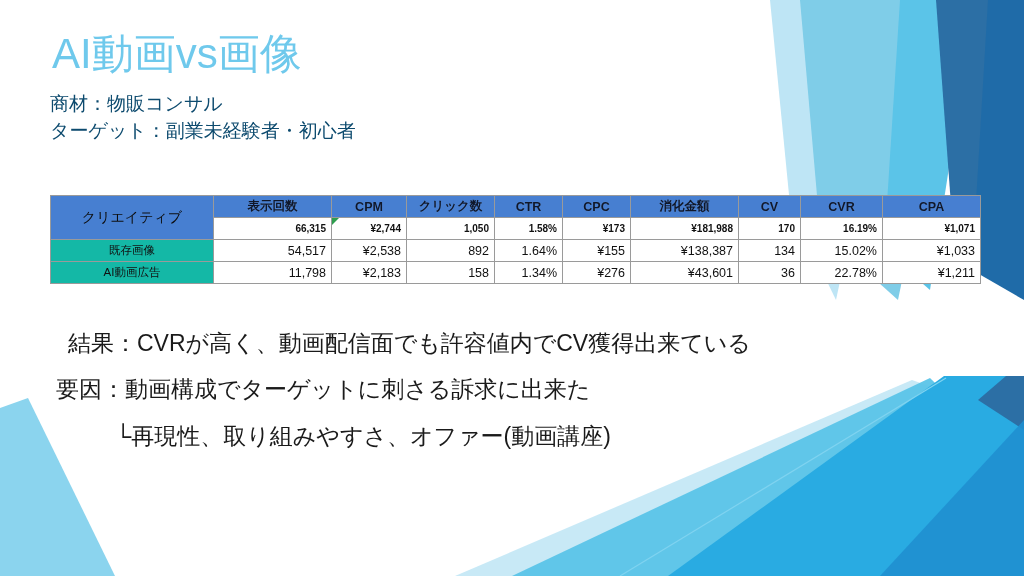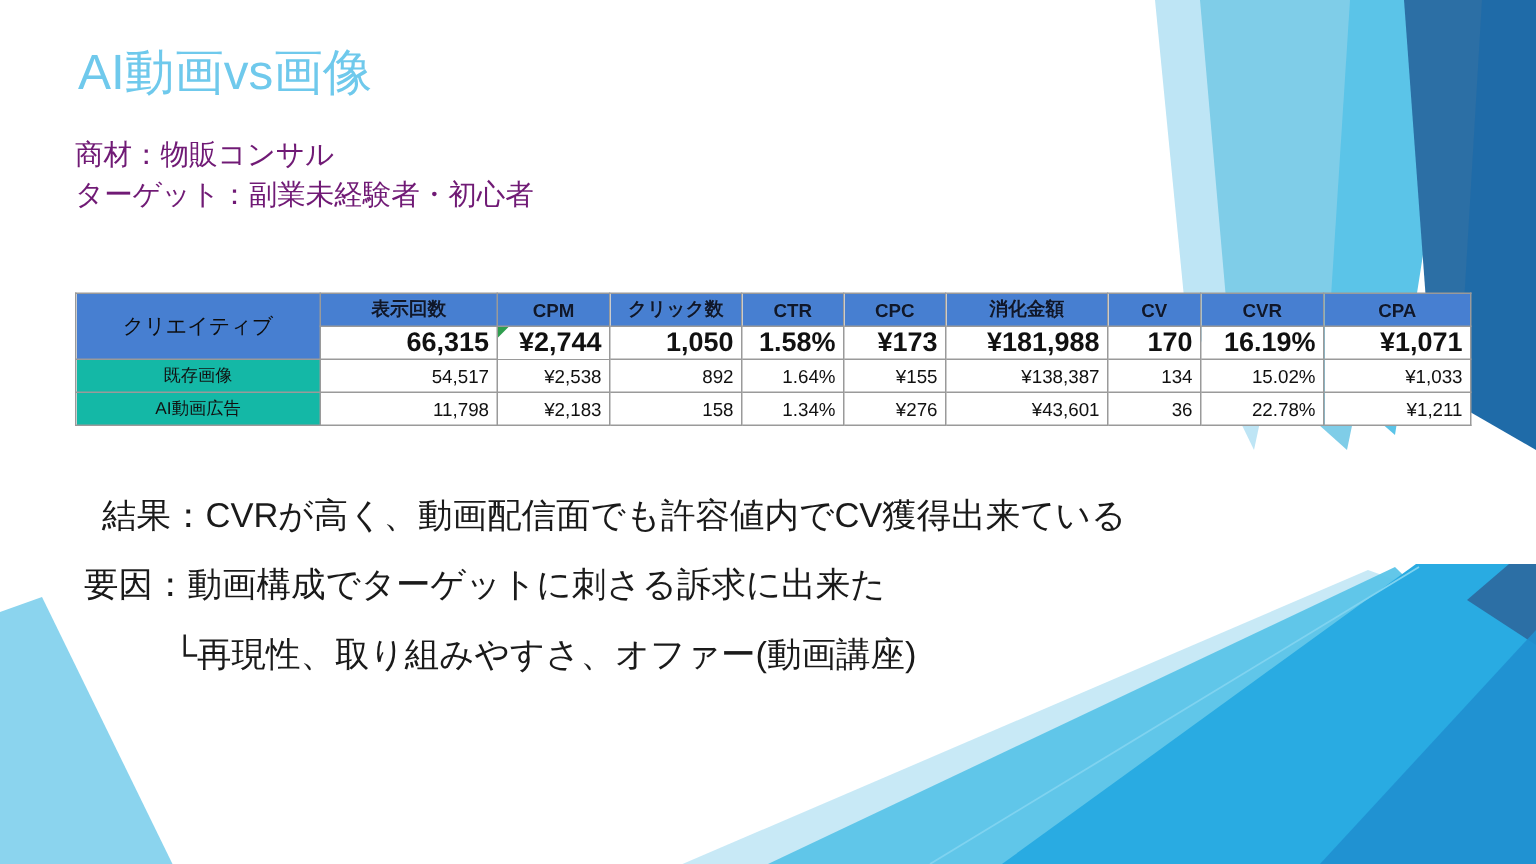--- a/index.html
+++ b/index.html
@@ -20,34 +20,34 @@
     left: 0; top: 0;
     width: 1024px; height: 576px;
     pointer-events: none;
   }
 
   
   #title {
     position: absolute;
     left: 52px;
     top: 26px;
-    font-size: 33px;
+    font-size: 42px;
     color: #6FC9EC;
     letter-spacing: 0px;
     white-space: nowrap;
     font-weight: 400;
   }
 
   
   #subinfo {
     position: absolute;
     left: 50px;
     top: 90px;
     font-size: 19px;
-    color: #701a75;
+    color: #0c4a6e;
     line-height: 27px;
   }
   #subinfo div { white-space: nowrap; }
 
   
   #table-wrap {
     position: absolute;
     left: 50px;
     top: 195px;
     width: 930px;
@@ -90,21 +90,21 @@
     background: #ffffff;
     font-variant-numeric: tabular-nums;
   }
   td.lbl {
     text-align: center;
     background: #14b8a6;
     font-size: 11.5px;
   }
   tr.total td.num {
     font-weight: bold;
-    font-size: 18px;
+    font-size: 10px;
     text-align: right;
   }
   td.flagged { position: relative; }
   td.flagged .cmt-flag {
     position: absolute;
     left: 0; top: 0;
     width: 0; height: 0;
     border-top: 7px solid #2f9e4f;
     border-right: 7px solid transparent;
   }

